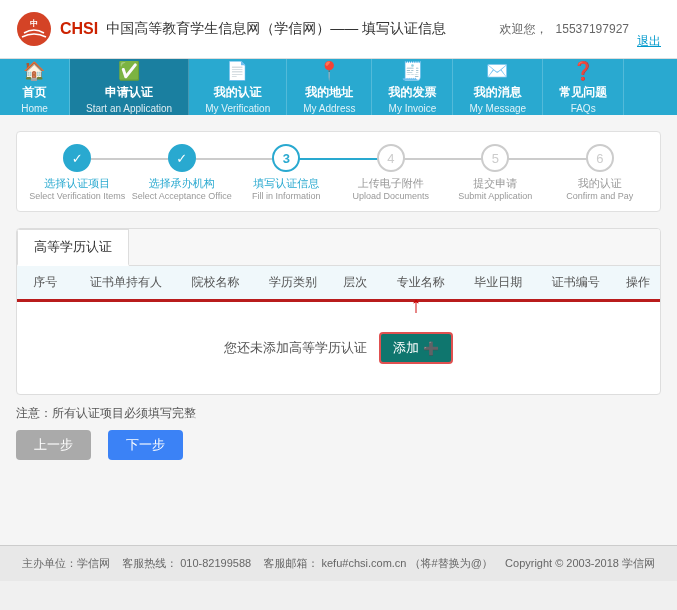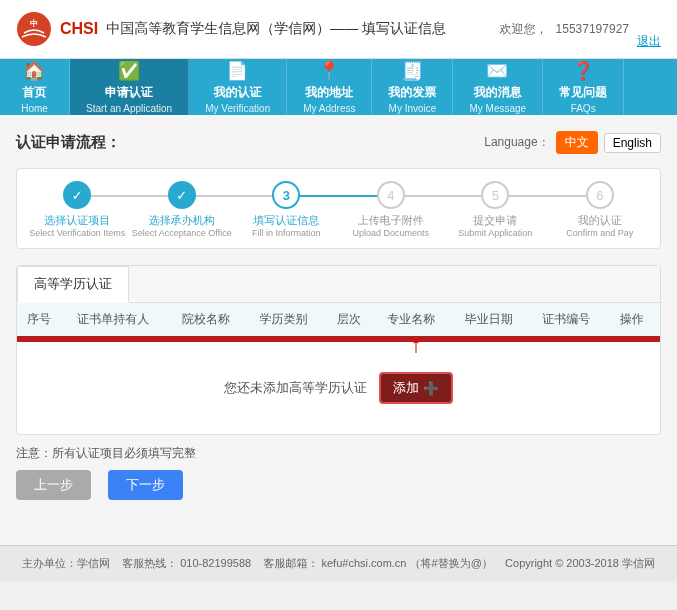--- a/index.html
+++ b/index.html
@@ -218,42 +218,42 @@
       border-collapse: collapse;
     }
     .data-table thead tr {
       background: #f0f8fb;
     }
     .data-table th {
       padding: 8px 10px;
       font-size: 12px;
       color: #555;
       font-weight: normal;
-      border-bottom: 6px solid #b91c1c;
-      text-align: left;
+      border-bottom: 3px solid #b91c1c;
+      text-align: right;
     }
     .data-table td {
       padding: 8px 10px;
       text-align: center;
       font-size: 12px;
       color: #555;
     }
     .empty-row td {
       padding: 30px 10px;
       color: #555;
       font-size: 13px;
     }
     .empty-row-content {
       display: flex;
       align-items: center;
       justify-content: center;
       gap: 12px;
     }
     .add-btn {
-      background: #7f1d1d;
+      background: #0f766e;
       color: white;
       border: 2px solid #e05050;
       padding: 5px 12px;
       border-radius: 4px;
       cursor: pointer;
       font-size: 13px;
       display: inline-flex;
       align-items: center;
       gap: 4px;
     }
@@ -352,28 +352,20 @@
   </div>
   <div class="nav-item">
     <span class="nav-icon">❓</span>
     <span class="nav-label-cn">常见问题</span>
     <span class="nav-label-en">FAQs</span>
   </div>
 </nav>
 
 <div class="main-content">
 
-  <div class="process-header">
-    <span class="process-title">认证申请流程：</span>
-    <div class="language-switcher">
-      <span>Language：</span>
-      <button class="lang-btn active">中文</button>
-      <button class="lang-btn">English</button>
-    </div>
-  </div>
 
   <div class="steps-container">
 
     <div class="step completed">
       <div class="step-circle">✓</div>
       <div class="step-label-cn">选择认证项目</div>
       <div class="step-label-en">Select Verification Items</div>
     </div>
 
     <div class="step completed">

